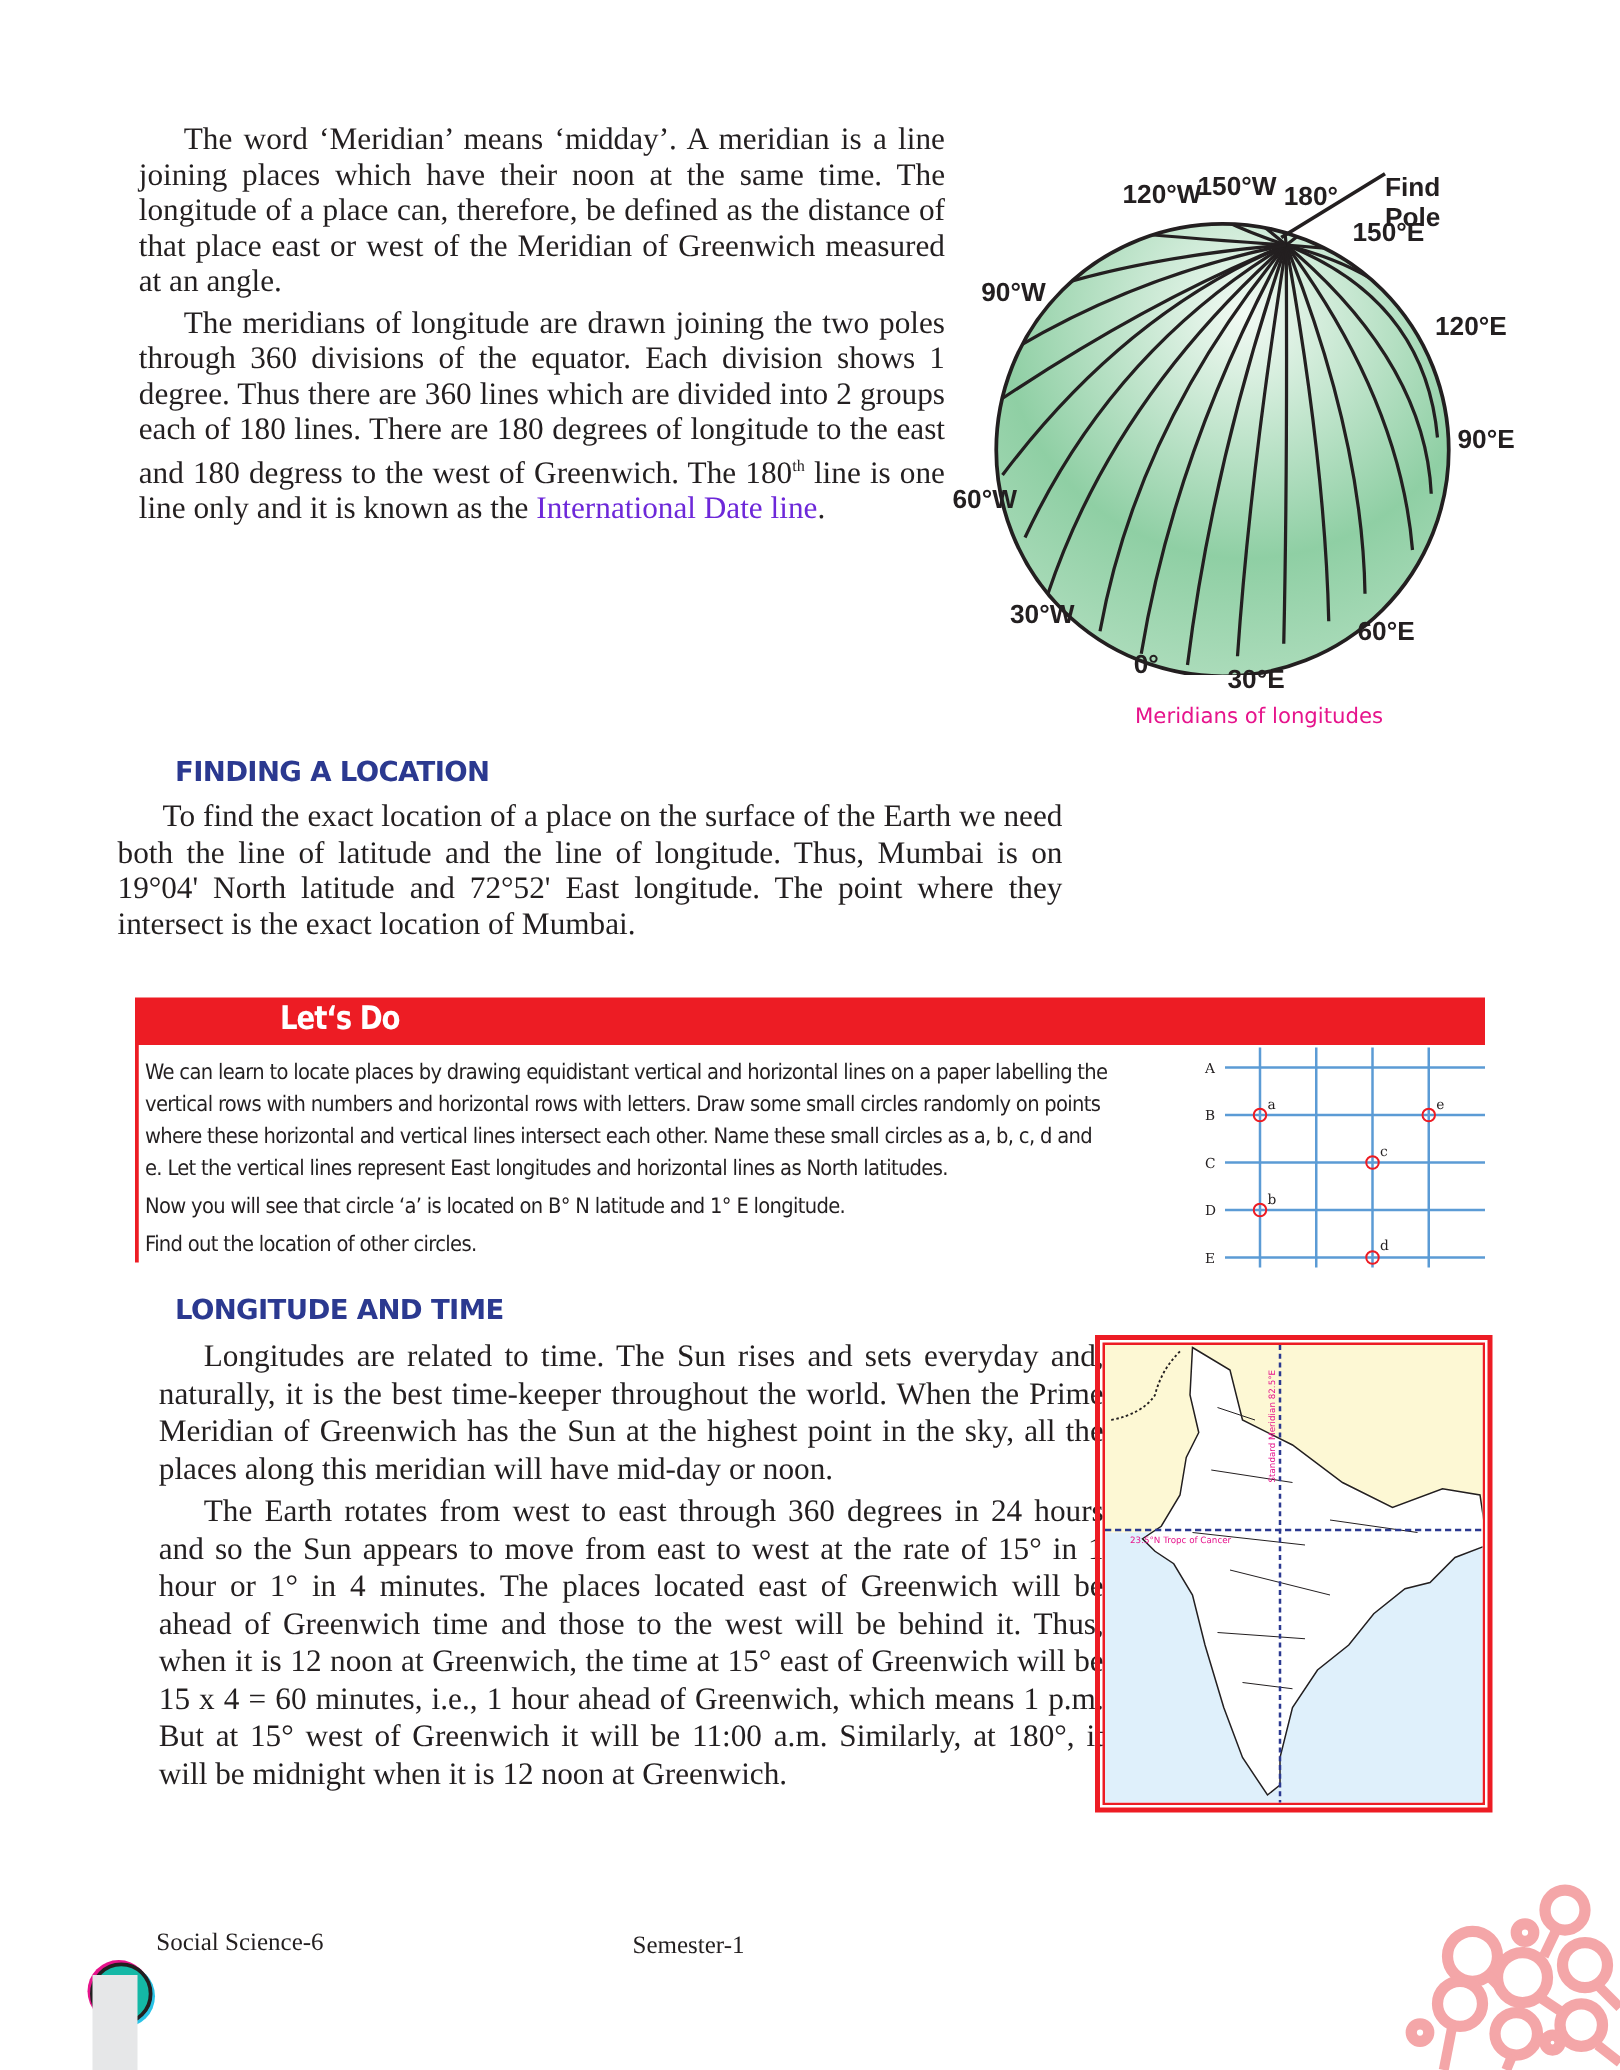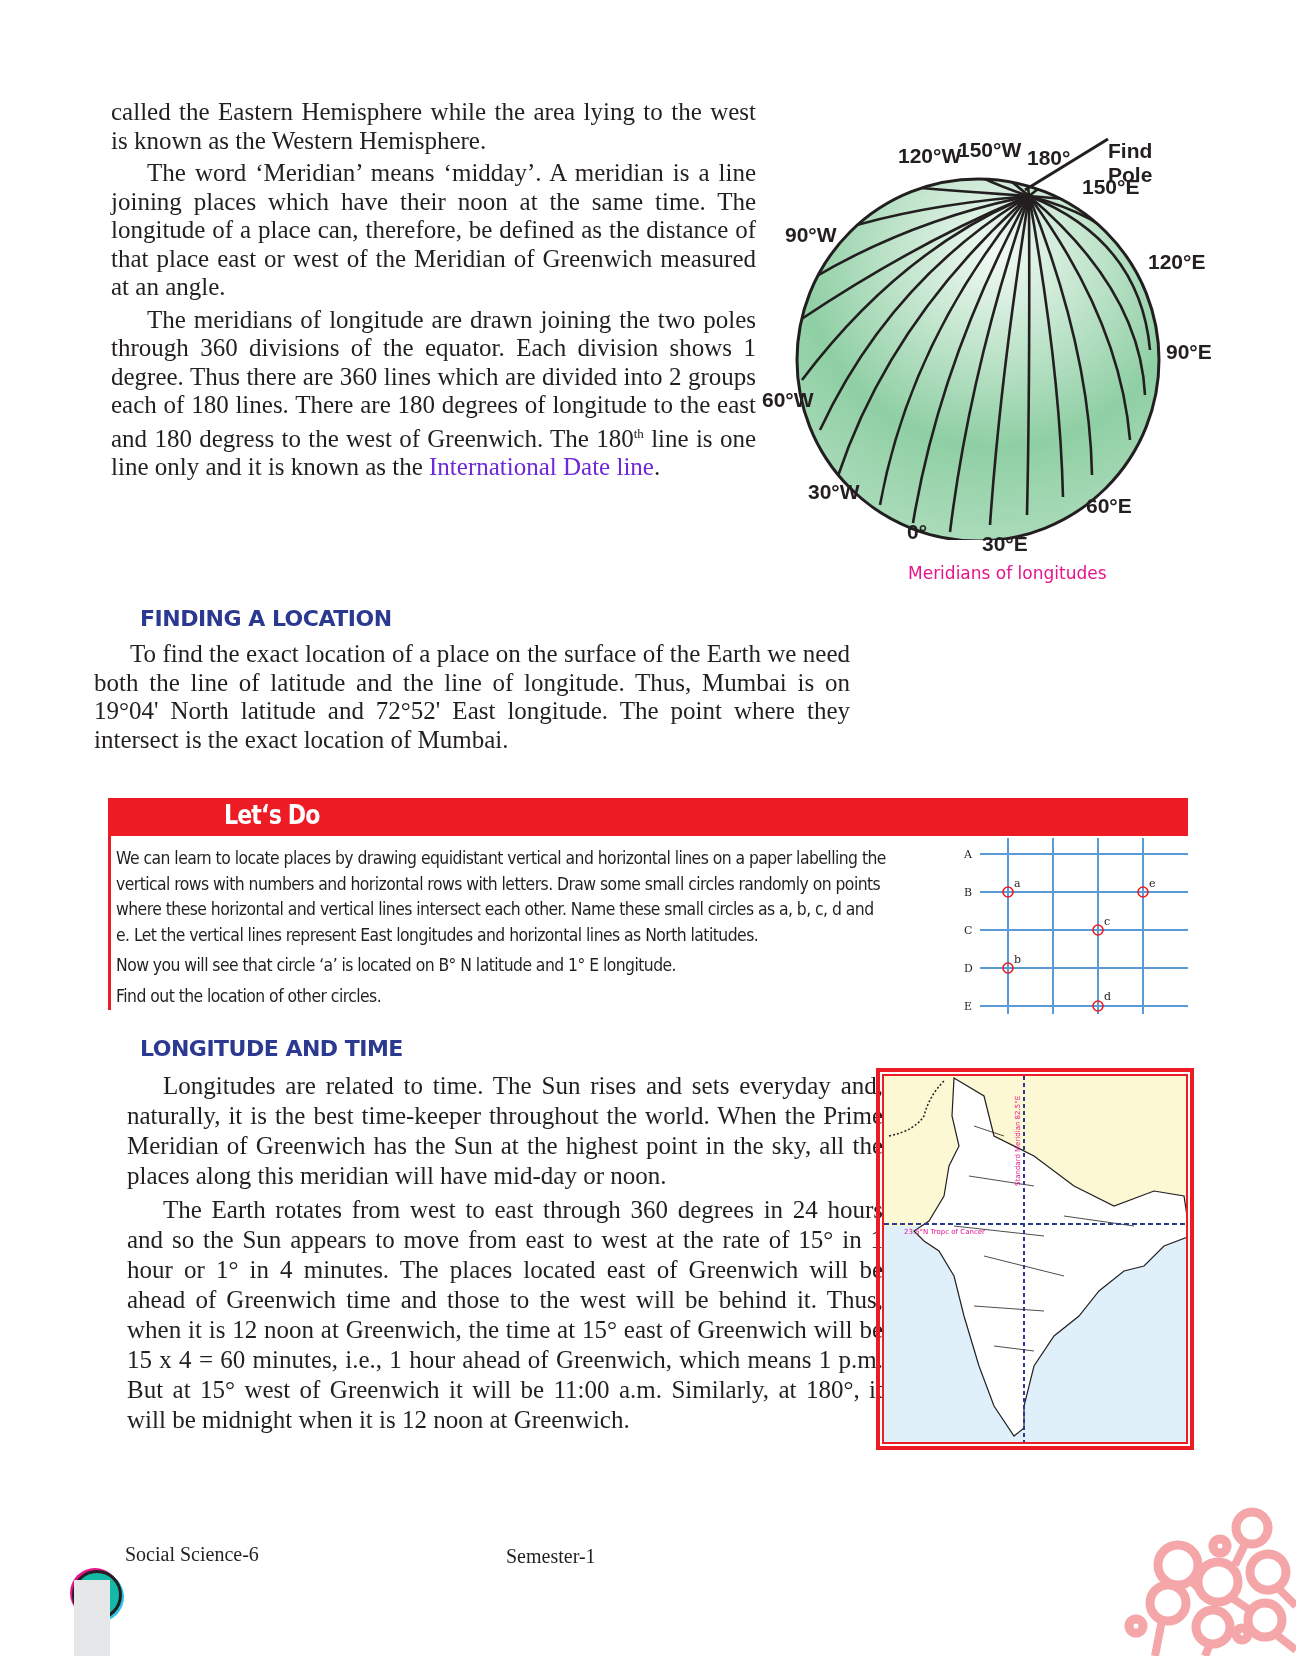--- a/index.html
+++ b/index.html
@@ -16,21 +16,20 @@
   .letsdo-title{position:absolute;left:116px;top:2px;font-family:"DejaVu Sans",sans-serif;font-weight:bold;font-size:26px;color:#fff;letter-spacing:-1px;transform:scaleX(0.85);transform-origin:left;}
   .letsdo-leftline{position:absolute;left:0;top:38px;width:3px;height:174px;background:#ed1c24;}
   .letsdo-text{position:absolute;left:8px;top:48px;width:840px;font-family:"DejaVu Sans",sans-serif;font-size:17px;line-height:25.5px;color:#231f20;letter-spacing:-0.6px;transform:scaleX(0.92);transform-origin:left;}
   .letsdo-text p{margin:0 0 5px 0;}
   .footer-text{position:absolute;font-family:"Liberation Serif","DejaVu Serif",serif;font-size:20px;color:#231f20;}
 </style>
 </head>
 <body>
 
 <div class="body-text" style="left:111px;top:98px;width:645px;">
-  <p>called the Eastern Hemisphere while the area lying to the west is known as the Western Hemisphere.</p>
   <p class="indent">The word ‘Meridian’ means ‘midday’. A meridian is a line joining places which have their noon at the same time. The longitude of a place can, therefore, be defined as the distance of that place east or west of the Meridian of Greenwich measured at an angle.</p>
   <p class="indent"><span>The meridians of longitude are drawn joining the two poles through 360 divisions of the equator. Each division shows 1 degree. Thus there are 360 lines which are divided into 2 groups each of 180 lines. There are 180 degrees of longitude to the east and 180 degress to the west of Greenwich. The 180</span><sup style="font-size:13px">th</sup><span> line is one line only and it is known as the </span><span class="pink">International Date line</span><span>.</span></p>
 </div>
 
 <div style="position:absolute;left:720px;top:120px;width:480px;height:470px;">
   <svg width="480" height="420" viewBox="0 0 480 420" style="position:absolute;left:0;top:0;">
     <defs>
       <radialGradient id="gg" cx="0.55" cy="0.2" r="0.9">
         <stop offset="0" stop-color="#f2faf4"></stop>
         <stop offset="0.6" stop-color="#8fcfa4"></stop>

